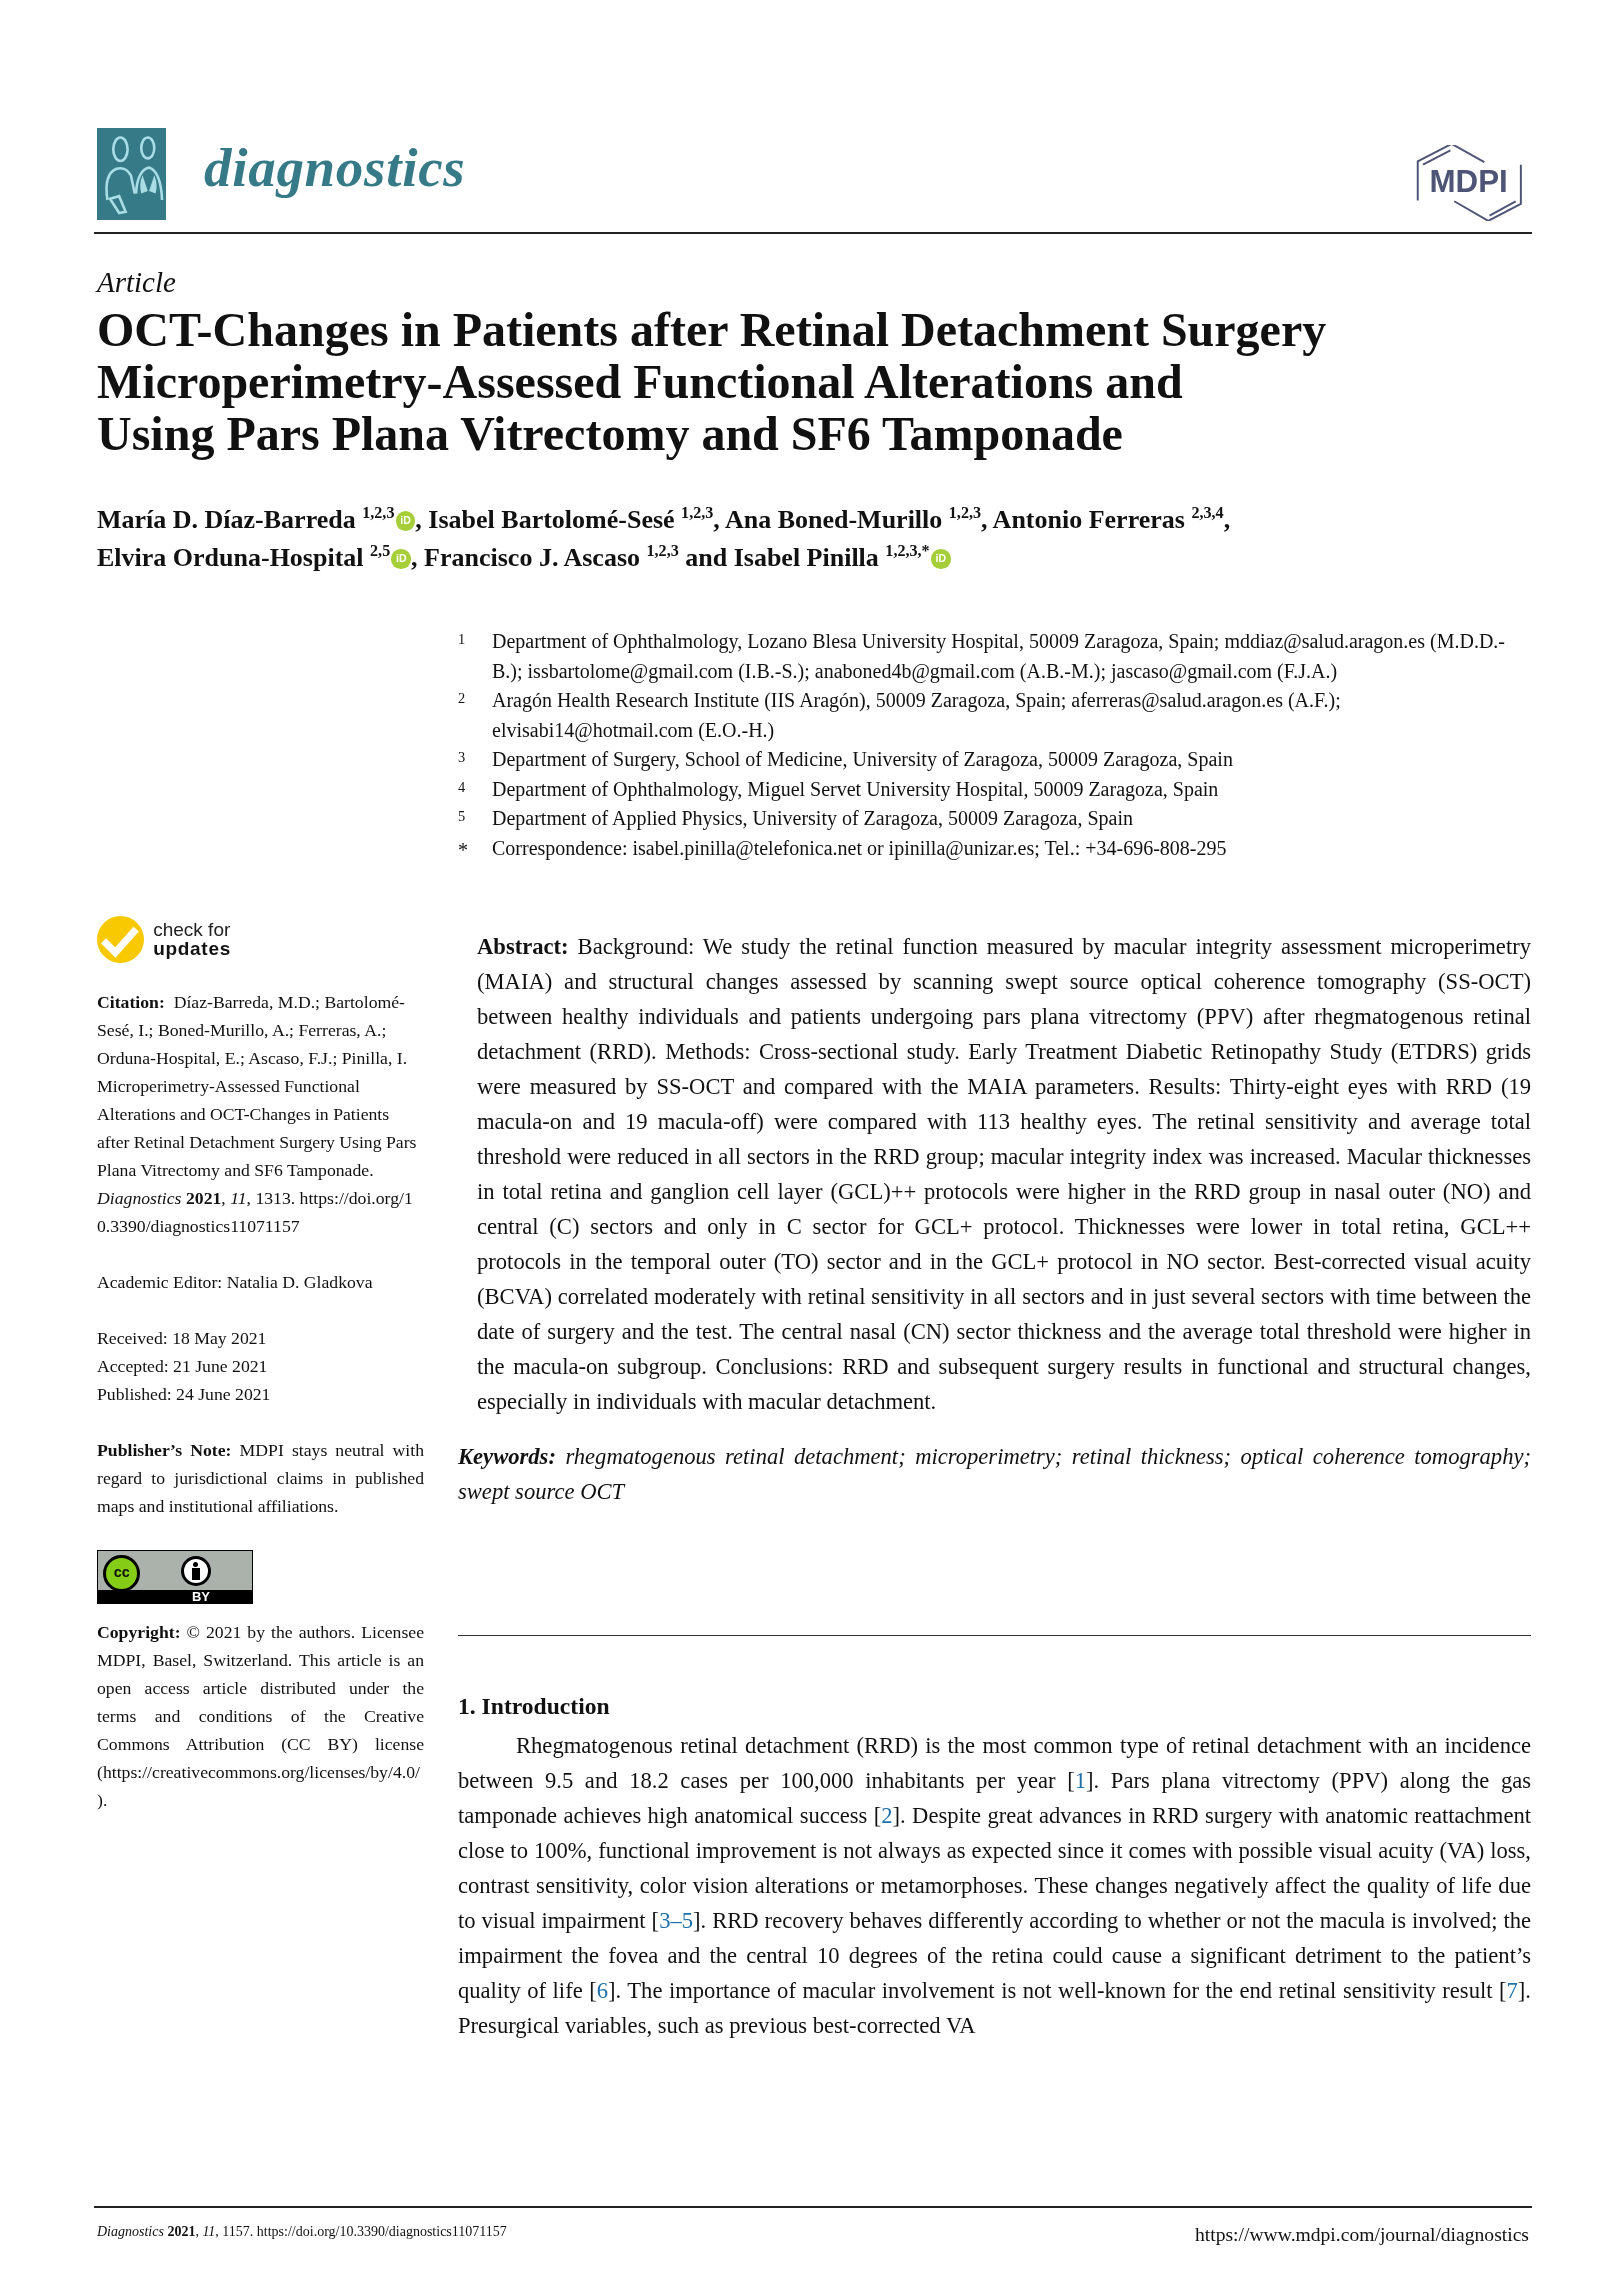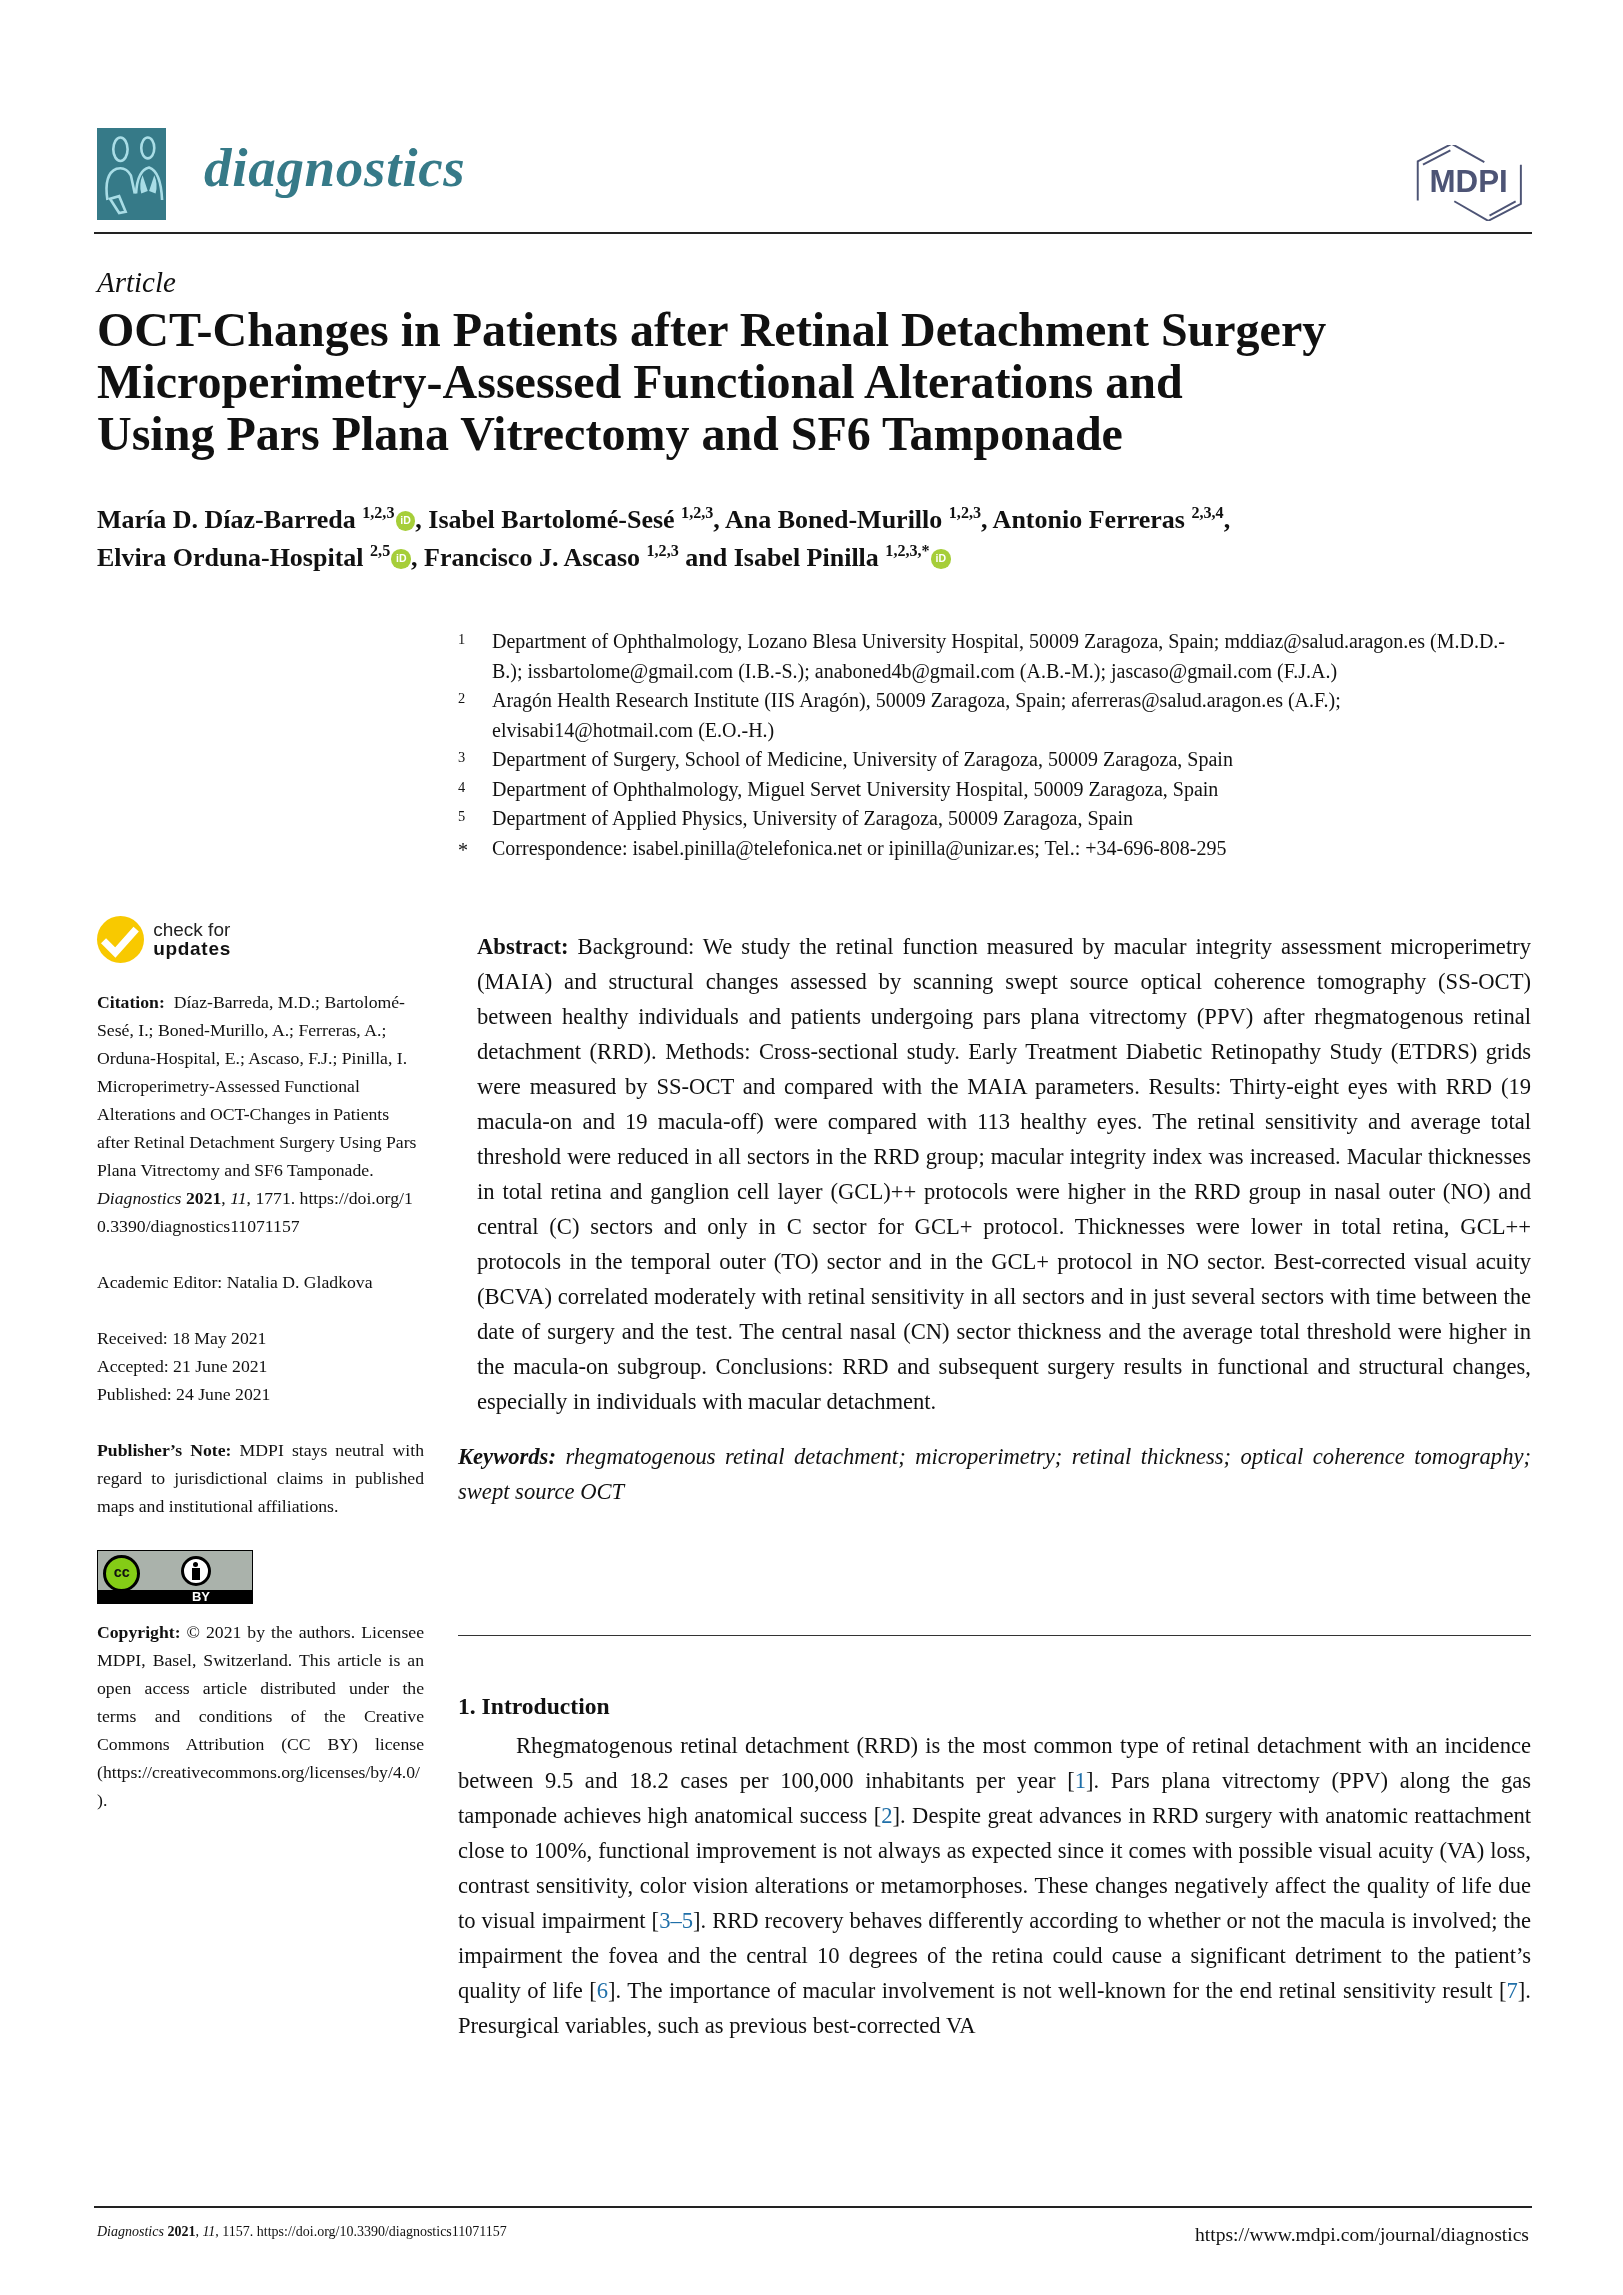--- a/index.html
+++ b/index.html
@@ -149,21 +149,21 @@
       <span class="a">check for</span>
       <span class="b">updates</span>
     </div>
   </div>
 
   <div class="left-block" style="margin-top:25px;">
     <span class="lbl">Citation:</span>&nbsp;
     <span>Díaz-Barreda, M.D.; Bartolomé-Sesé, I.; Boned-Murillo, A.; Ferreras, A.; Orduna-Hospital, E.; Ascaso, F.J.; Pinilla, I. Microperimetry-Assessed Functional Alterations and OCT-Changes in Patients after Retinal Detachment Surgery Using Pars Plana Vitrectomy and SF6 Tamponade.</span>
     <i>Diagnostics</i>
     <b>2021</b>,
-    <i>11</i><span>, 1771.</span>
+    <i>11</i><span>, 1313.</span>
     <span style="word-break:break-all;">https://doi.org/10.3390/diagnostics11071157</span>
   </div>
 
   <div class="left-block" style="margin-top:2.6px;">Academic Editor: Natalia D. Gladkova</div>
 
   <div class="left-block">
     <div>Received: 18 May 2021</div>
     <div>Accepted: 21 June 2021</div>
     <div>Published: 24 June 2021</div>
   </div>

